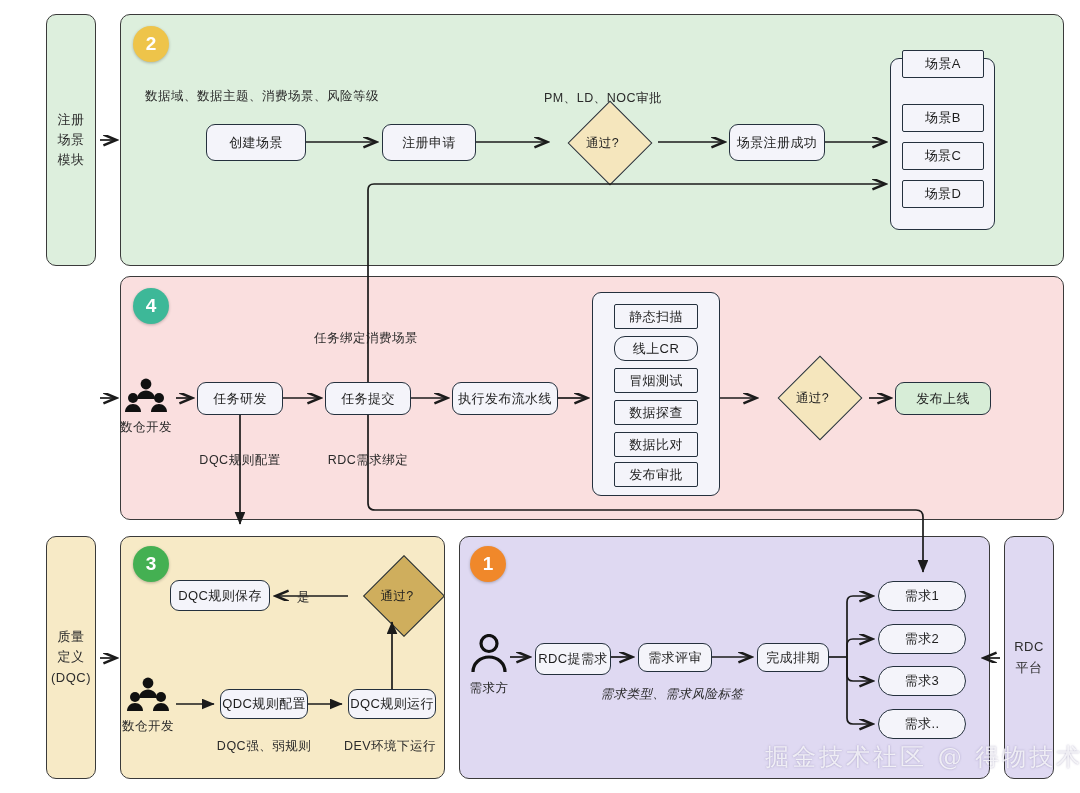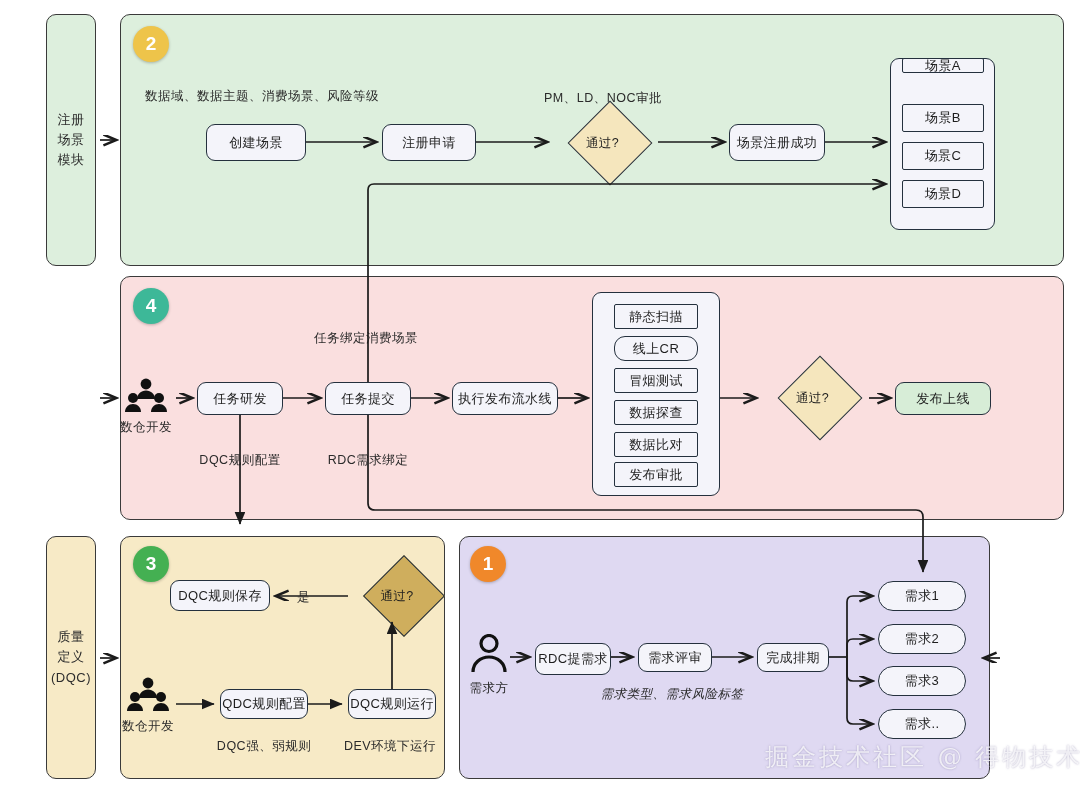--- a/index.html
+++ b/index.html
@@ -139,20 +139,23 @@
 
   <div class="lane-body lane-pink" style="left:120px;top:276px;width:944px;height:244px;"></div>
 
   <div class="lane-label lane-yellow" style="left:46px;top:536px;width:50px;height:243px;">
     <span>质量定义(DQC)</span>
   </div>
   <div class="lane-body lane-yellow" style="left:120px;top:536px;width:325px;height:243px;"></div>
 
   <div class="lane-body lane-purple" style="left:459px;top:536px;width:531px;height:243px;"></div>
 
+  <div class="lane-label lane-purple" style="left:1004px;top:536px;width:50px;height:243px;">
+    <span>RDC平台</span>
+  </div>
 
   <div class="badge" style="left:133px;top:26px;background:#eec44a;">
     <span>2</span>
   </div>
   <div class="badge" style="left:133px;top:288px;background:#3db898;">
     <span>4</span>
   </div>
   <div class="badge" style="left:133px;top:546px;background:#44b052;">
     <span>3</span>
   </div>
@@ -167,21 +170,21 @@
   <div class="node rounded" style="left:382px;top:124px;width:94px;height:37px;">注册申请</div>
 
   <div class="diamond" style="left:551px;top:121px;width:103px;height:44px;">
     <div class="dshape" style="left:29px;top:-8px;width:60px;height:60px;"></div>
     <div class="dlabel">通过?</div>
   </div>
 
   <div class="node rounded" style="left:729px;top:124px;width:96px;height:37px;">场景注册成功</div>
 
   <div class="container-box" style="left:890px;top:58px;width:105px;height:172px;"></div>
-  <div class="node sharp" style="left:902px;top:58px;width:82px;height:15px;">场景A</div>
+  <div class="node sharp" style="left:902px;top:50px;width:82px;height:28px;">场景A</div>
   <div class="node sharp" style="left:902px;top:104px;width:82px;height:28px;">场景B</div>
   <div class="node sharp" style="left:902px;top:142px;width:82px;height:28px;">场景C</div>
   <div class="node sharp" style="left:902px;top:180px;width:82px;height:28px;">场景D</div>
 
   <div class="glyph" style="left:124px;top:378px;">
     <svg width="44" height="36" viewBox="0 0 44 36">
       <circle cx="22" cy="6" r="5.4" fill="#111"></circle>
       <path d="M13 21c0-5 4-8.6 9-8.6s9 3.6 9 8.6z" fill="#111"></path>
       <circle cx="9" cy="20" r="5" fill="#111"></circle>
       <path d="M1 34c0-4.6 3.6-8 8-8s8 3.4 8 8z" fill="#111"></path>

